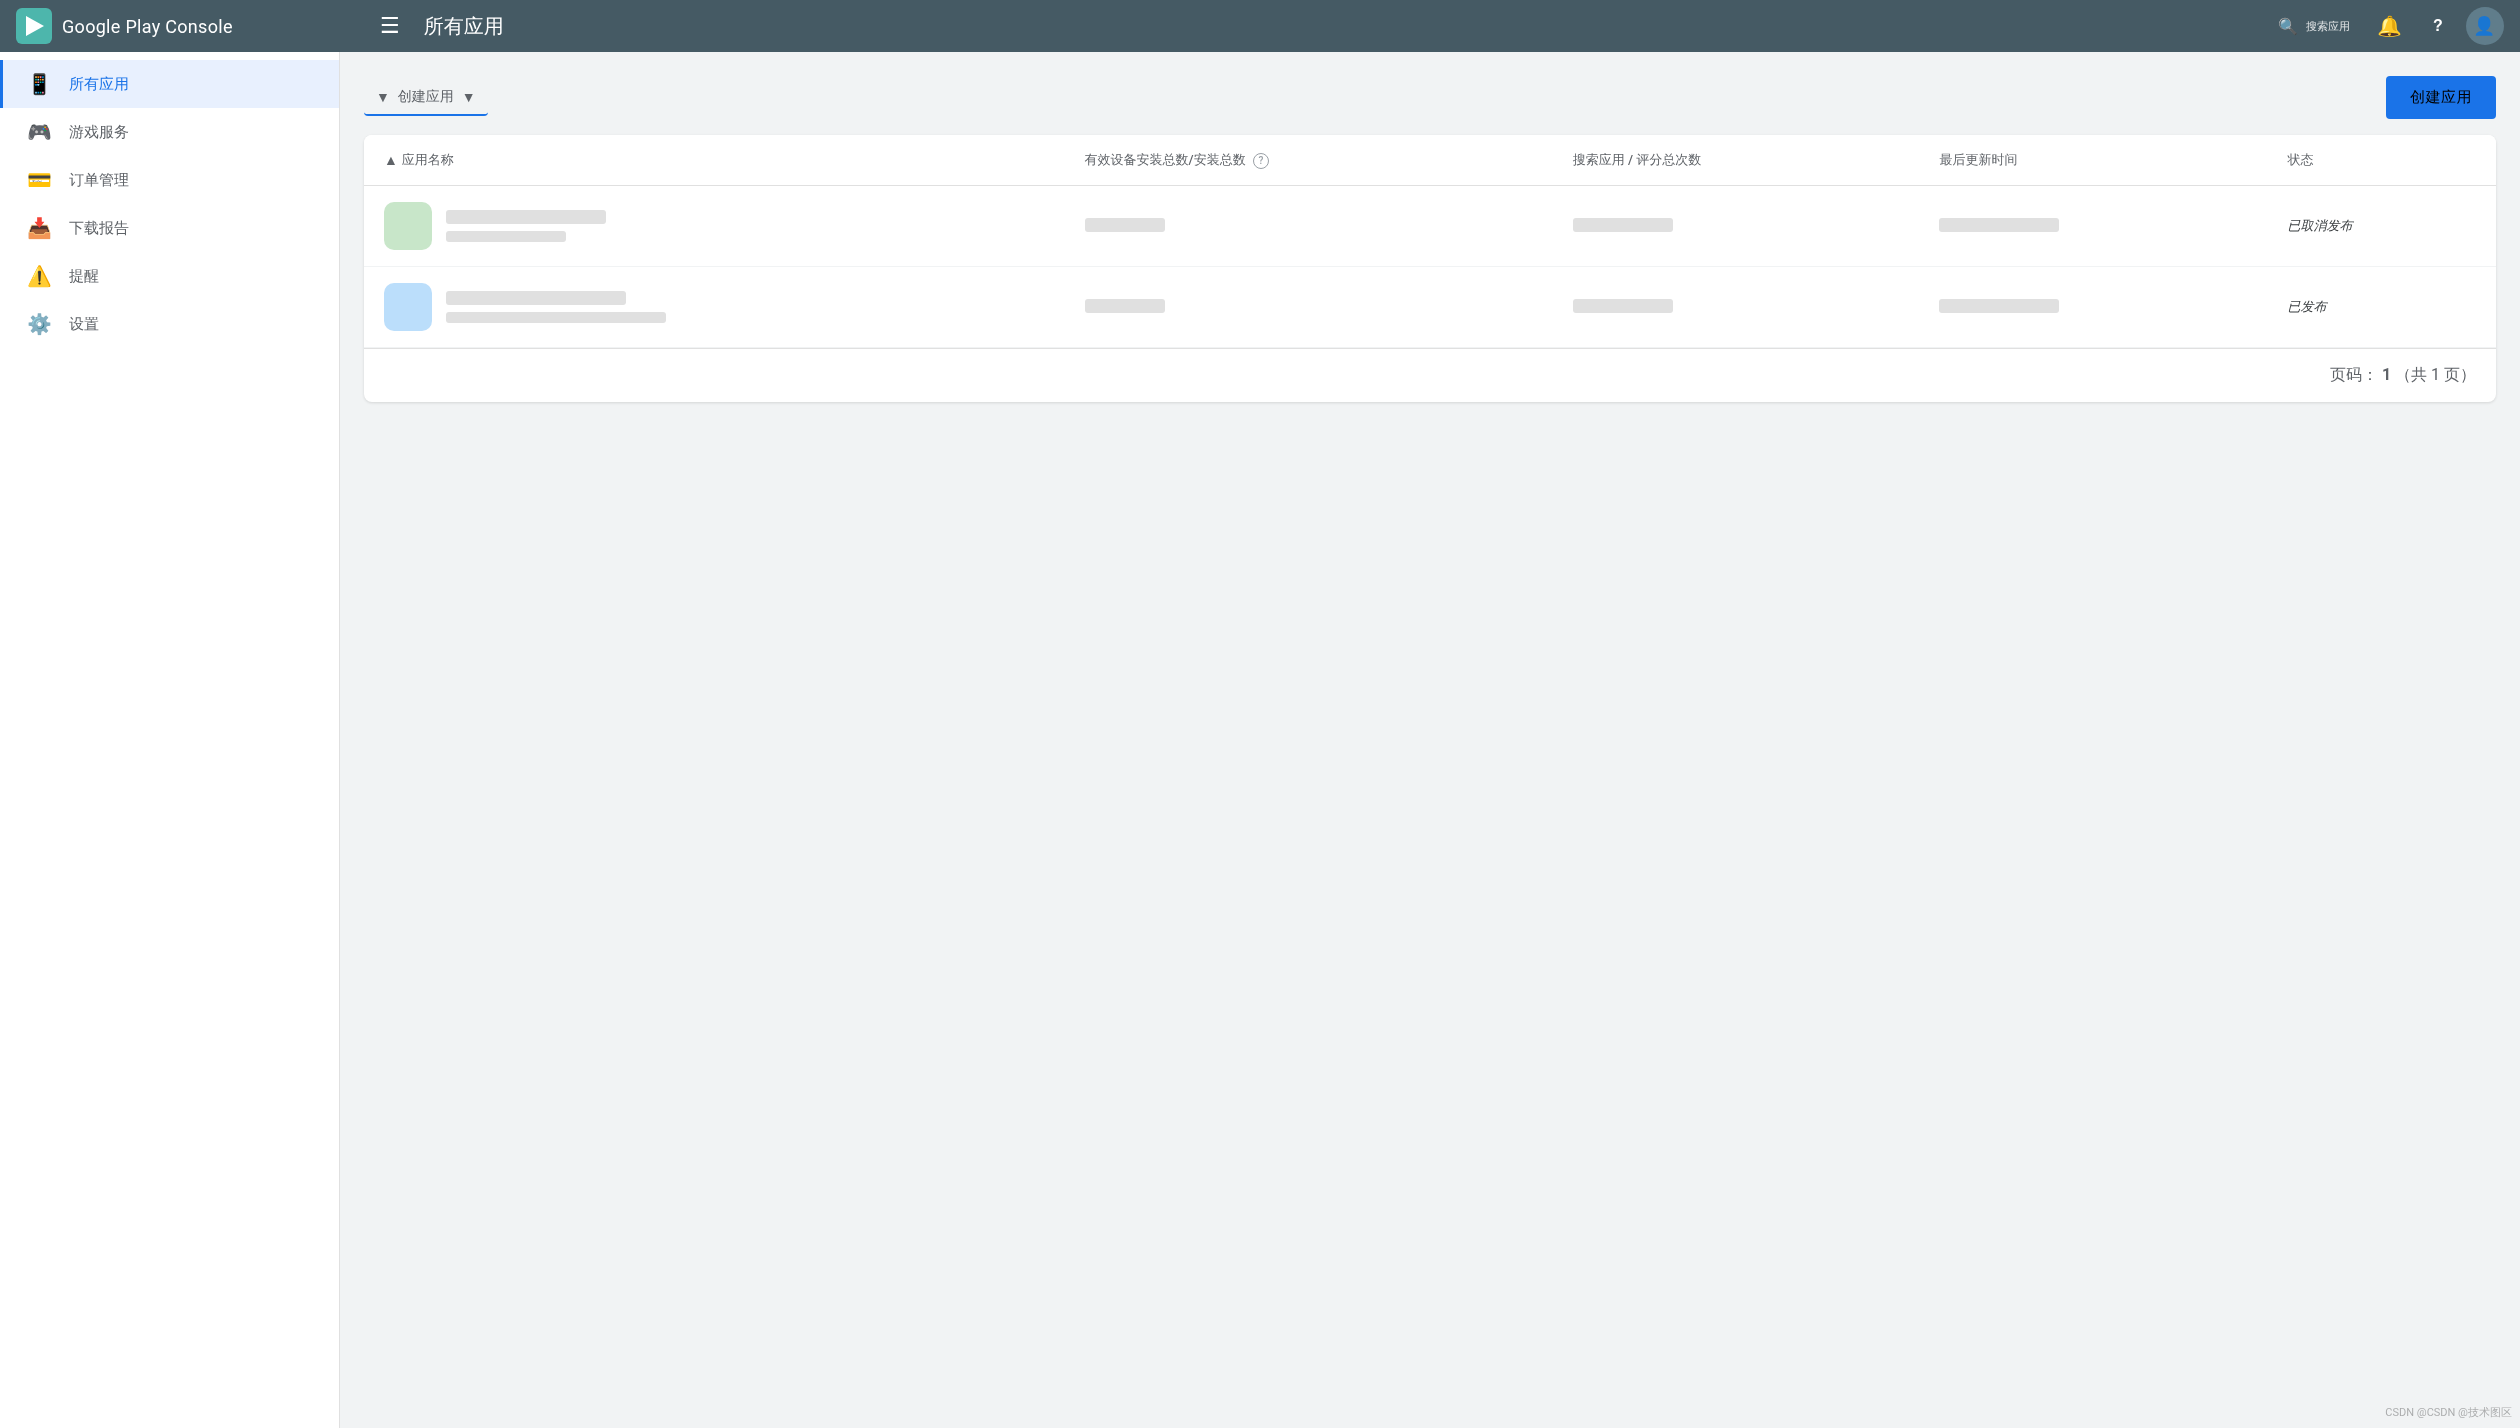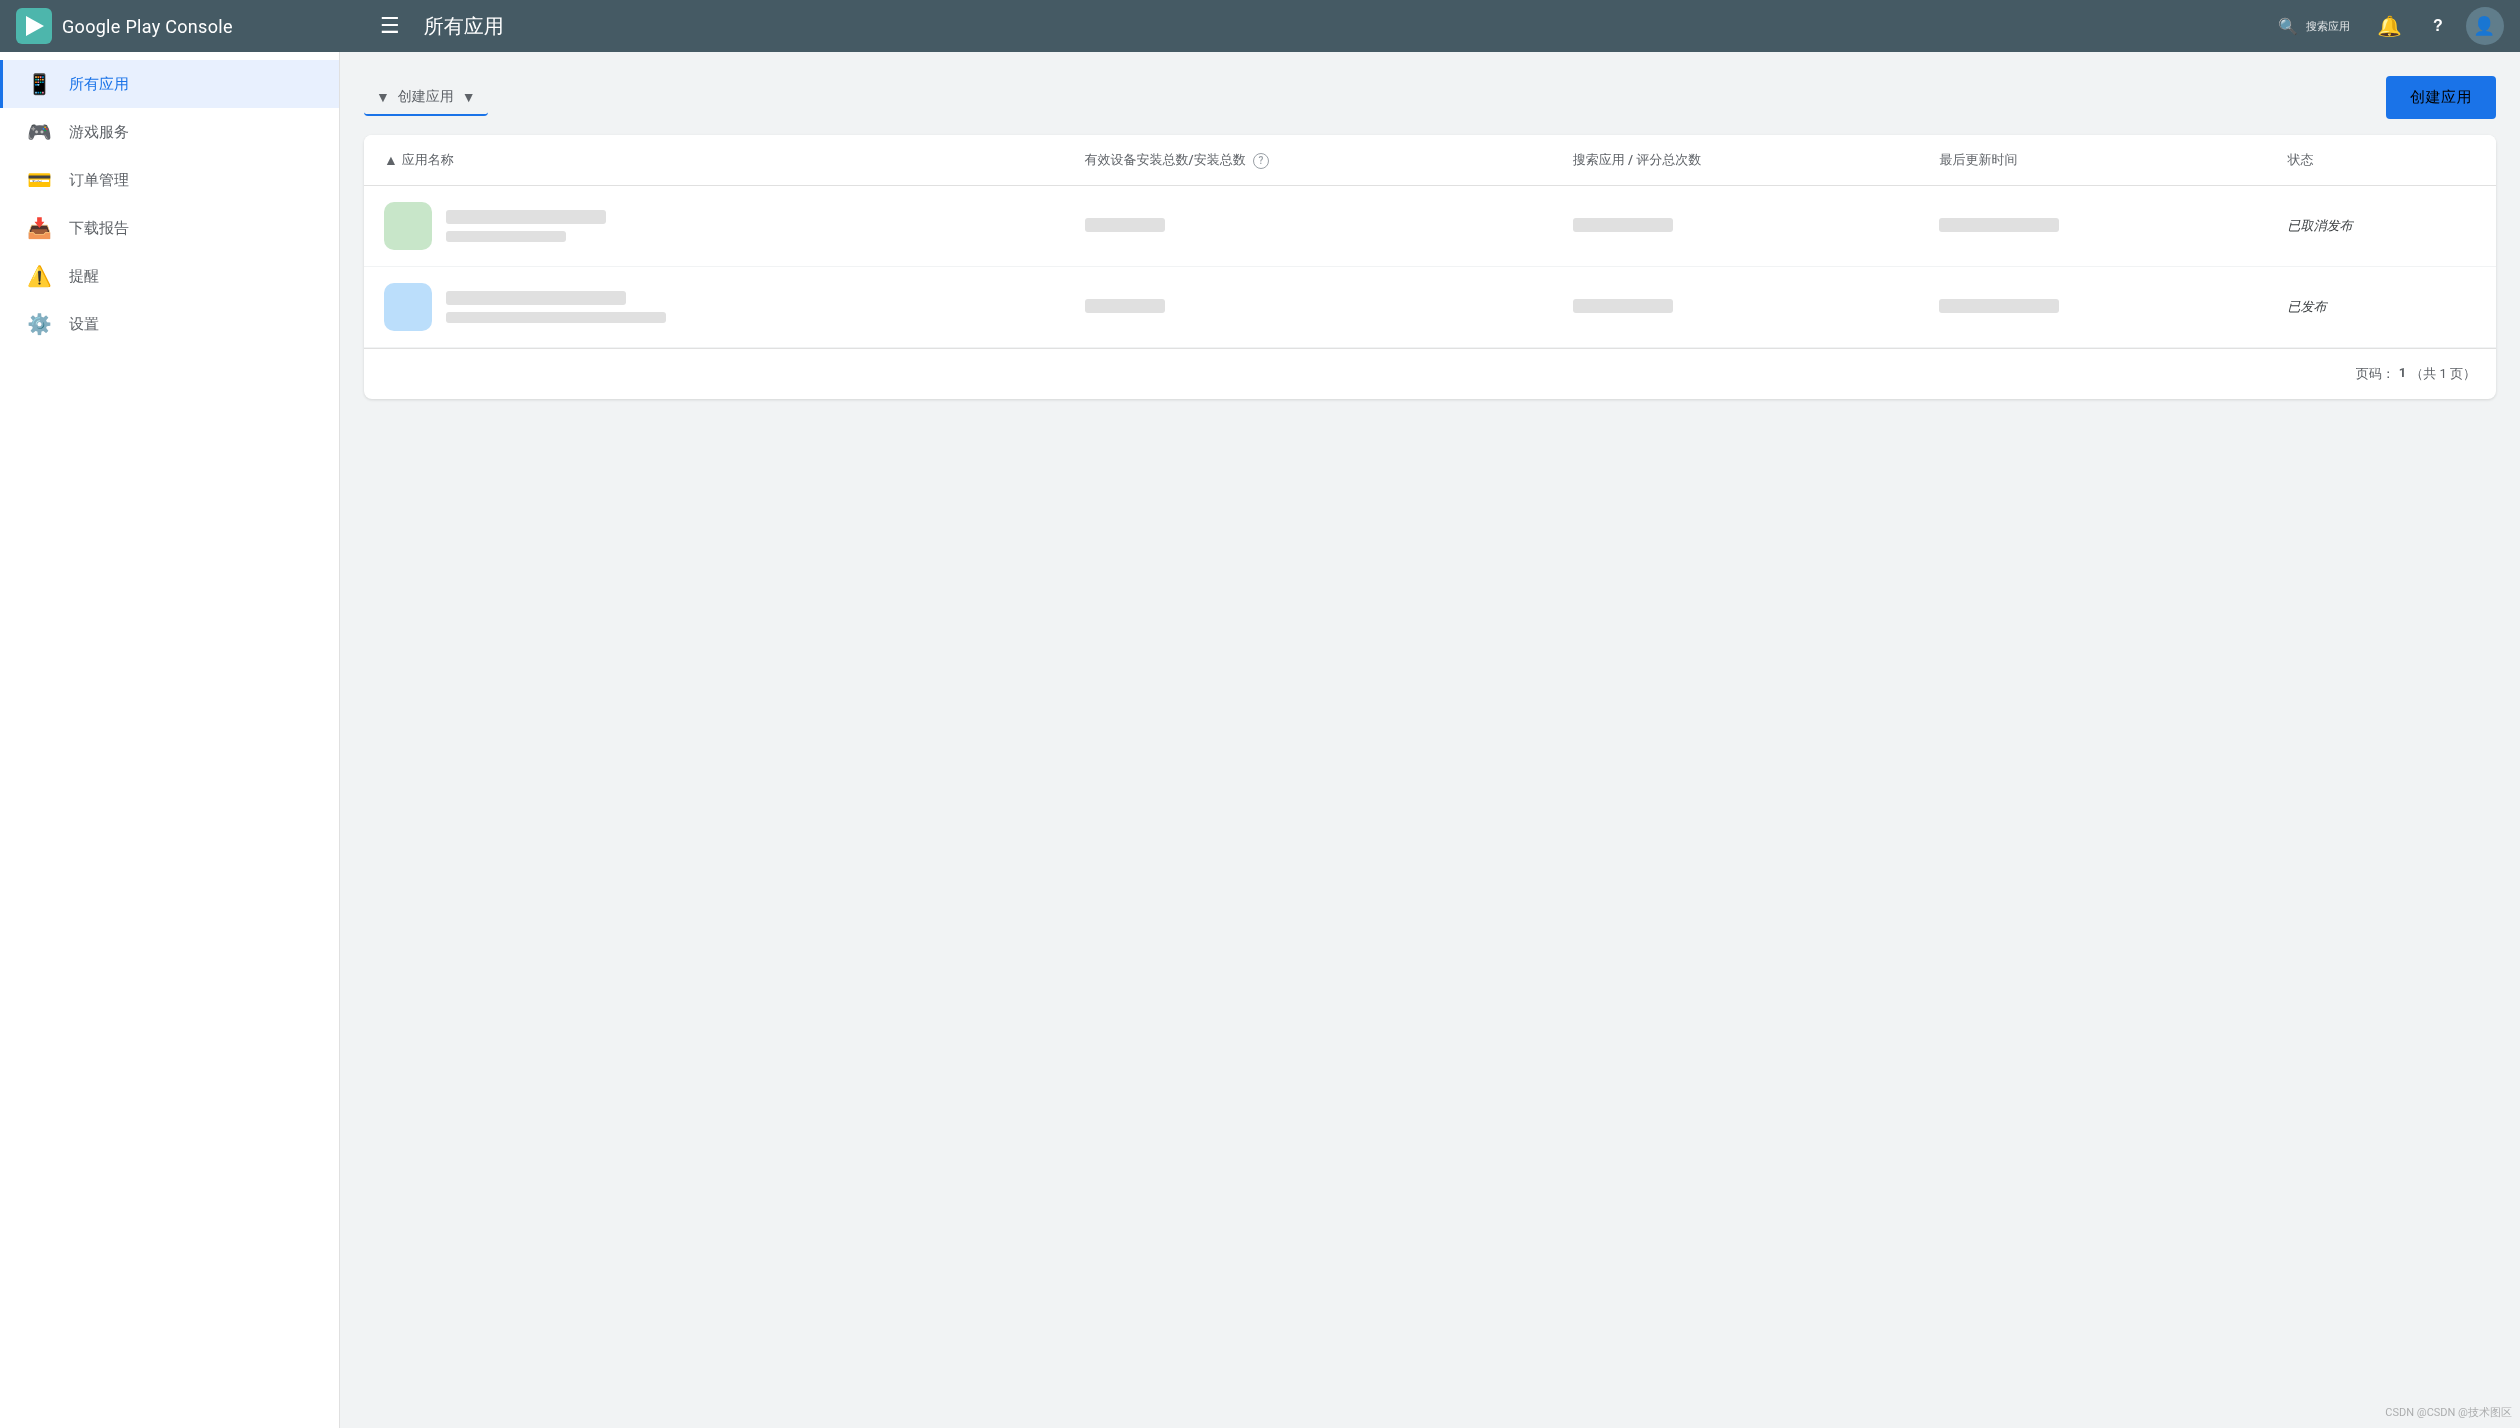--- a/index.html
+++ b/index.html
@@ -263,21 +263,21 @@
       font-size: 13px;
       font-weight: 500;
       color: #3c4043;
     }
 
     
     .pagination {
       display: flex;
       justify-content: flex-end;
       padding: 16px 20px;
-      font-size: 13px;
+      font-size: 16px;
       color: #5f6368;
       border-top: 1px solid #e0e0e0;
     }
 
     
     .watermark {
       position: fixed;
       bottom: 8px;
       right: 8px;
       font-size: 11px;

